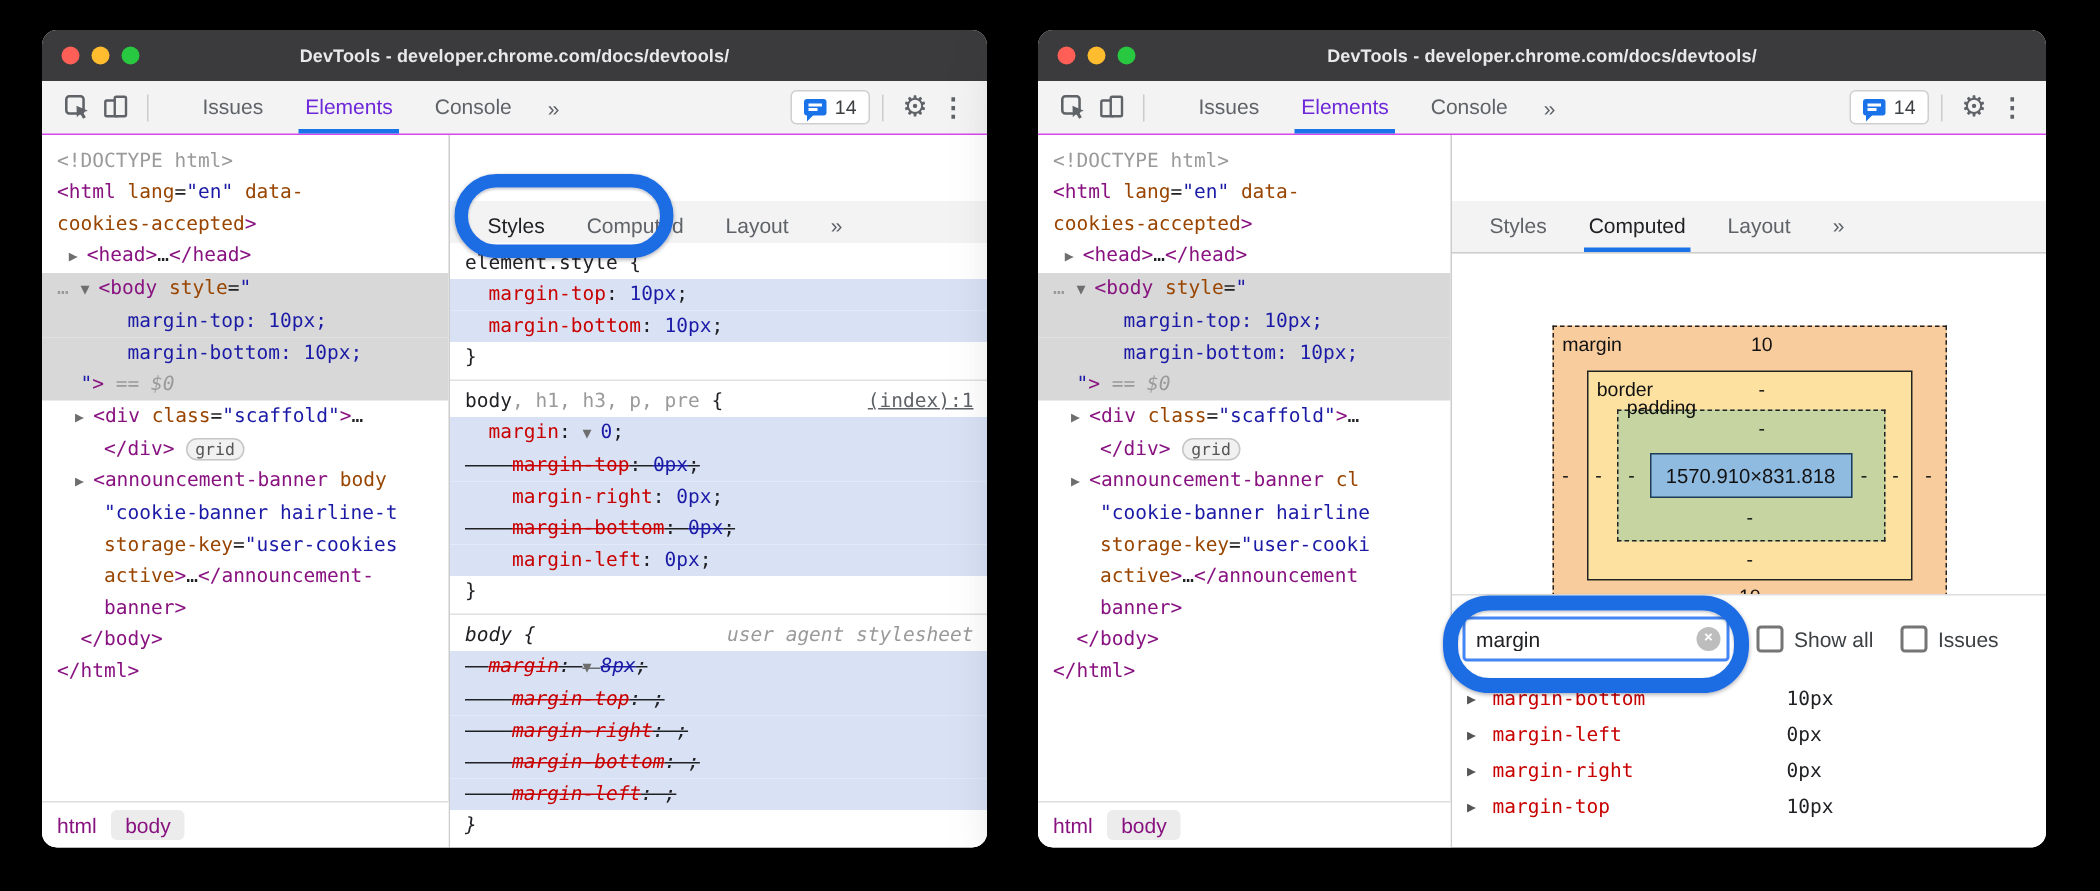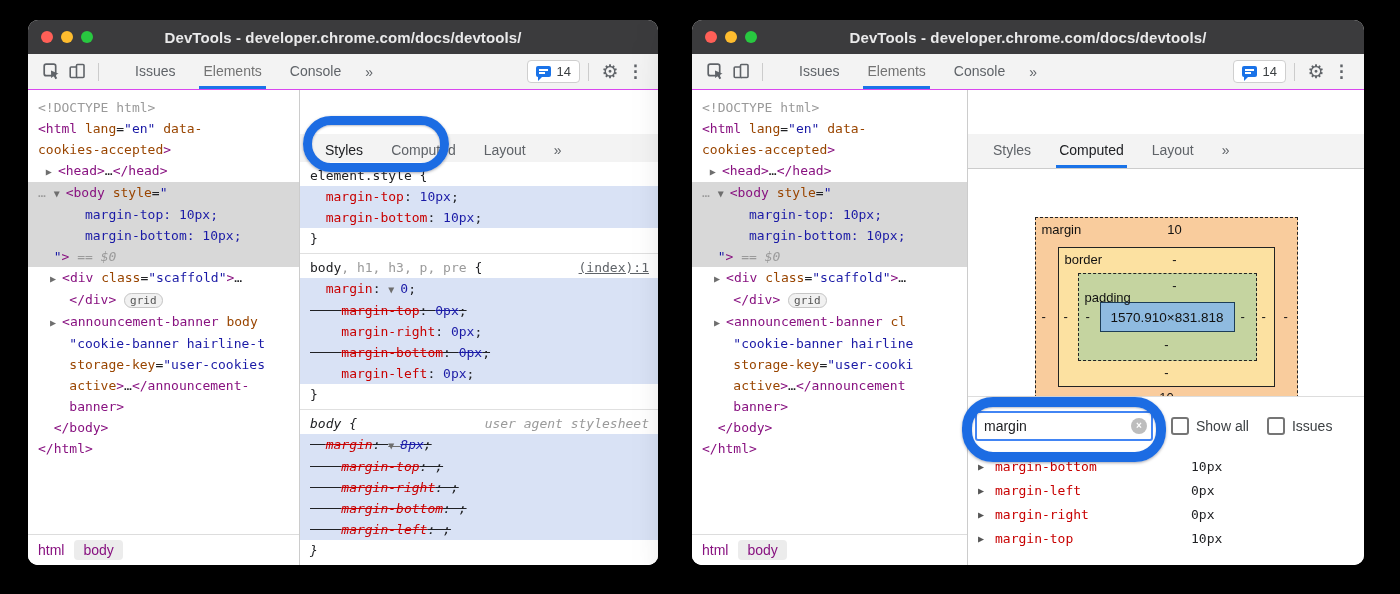--- a/index.html
+++ b/index.html
@@ -4,32 +4,32 @@
 <style>
   html,body{margin:0;padding:0;background:#000;width:1400px;height:594px;position:relative;
     font-family:"Liberation Sans",sans-serif;-webkit-font-smoothing:antialiased;}
   .window{position:absolute;top:20px;height:545px;background:#fff;border-radius:10px;overflow:hidden;
     box-shadow:0 18px 50px rgba(0,0,0,.65);}
   #win-left{left:28px;width:630px;}
   #win-right{left:692px;width:672px;}
 
   
   .titlebar{height:34px;background:#3b3b3d;position:relative;display:flex;align-items:center;justify-content:center;}
-  .titlebar .title{color:#e9e9ea;font-size:15px;font-weight:bold;letter-spacing:.1px;}
+  .titlebar .title{color:#e9e9ea;font-size:12px;font-weight:bold;letter-spacing:.1px;}
   .lights{position:absolute;left:13px;top:11px;display:flex;gap:8px;}
   .light{width:12px;height:12px;border-radius:50%;}
   .light.red{background:#ff5f57;}.light.yellow{background:#febc2e;}.light.green{background:#28c840;}
 
   
   .toolbar{height:35px;background:#f3f3f3;border-bottom:5px solid #d946ef;display:flex;align-items:center;padding:0 10px;}
   .tbtn{width:26px;height:26px;display:flex;align-items:center;justify-content:center;}
   .vsep{width:1px;height:18px;background:#ccc;margin:0 8px;}
   .tabs{display:flex;align-items:center;margin-left:14px;}
   .t-tab{height:35px;line-height:34px;padding:0 14px;color:#5f6368;font-size:14px;position:relative;}
-  .t-tab.active{color:#737373;}
+  .t-tab.active{color:#6d28d9;}
   .t-tab.active::after{content:'';position:absolute;left:10px;right:10px;bottom:0;height:3px;background:#1a73e8;}
   .tab-more{color:#5f6368;font-size:14px;padding:0 10px;}
   .flexspace{flex:1;}
   .issues-box{display:flex;align-items:center;gap:6px;border:1px solid #cfcfcf;border-radius:4px;background:#fff;
     padding:3px 8px;font-size:13px;color:#3c4043;}
   .bubble{position:relative;width:15px;height:11px;background:#1a73e8;border-radius:2px;}
   .bubble::after{content:'';position:absolute;left:2px;bottom:-4px;border:4px solid transparent;border-top-color:#1a73e8;border-left-color:#1a73e8;border-width:3px;}
   .bubble i{position:absolute;left:3px;height:1.5px;background:#fff;}
   .bubble i.l1{top:3px;width:9px;}.bubble i.l2{top:6px;width:6px;}
   .gear{font-size:19px;color:#5f6368;line-height:1;}
@@ -320,21 +320,21 @@
         <div class="subtab">»</div>
       </div>
 
       <div class="bm">
         <div class="bm-box bm-margin"></div>
         <div class="bm-box bm-border"></div>
         <div class="bm-box bm-padding"></div>
         <div class="bm-box bm-content">1570.910×831.818</div>
         <span class="lab" style="left:7px;top:5px">margin</span>
         <span class="lab" style="left:30px;top:35px">border</span>
-        <span class="lab" style="left:50px;top:73px">padding</span>
+        <span class="lab" style="left:50px;top:47px">padding</span>
         <span class="v" style="left:140px;top:5px">10</span>
         <span class="v" style="left:140px;top:35px">-</span>
         <span class="v" style="left:140px;top:61px">-</span>
         <span class="v" style="left:132px;top:120px">-</span>
         <span class="v" style="left:132px;top:148px">-</span>
         <span class="v" style="left:132px;top:173px">10</span>
         <span class="sv" style="left:7px">-</span>
         <span class="sv" style="left:29px">-</span>
         <span class="sv" style="left:51px">-</span>
         <span class="sv" style="left:206px">-</span>

